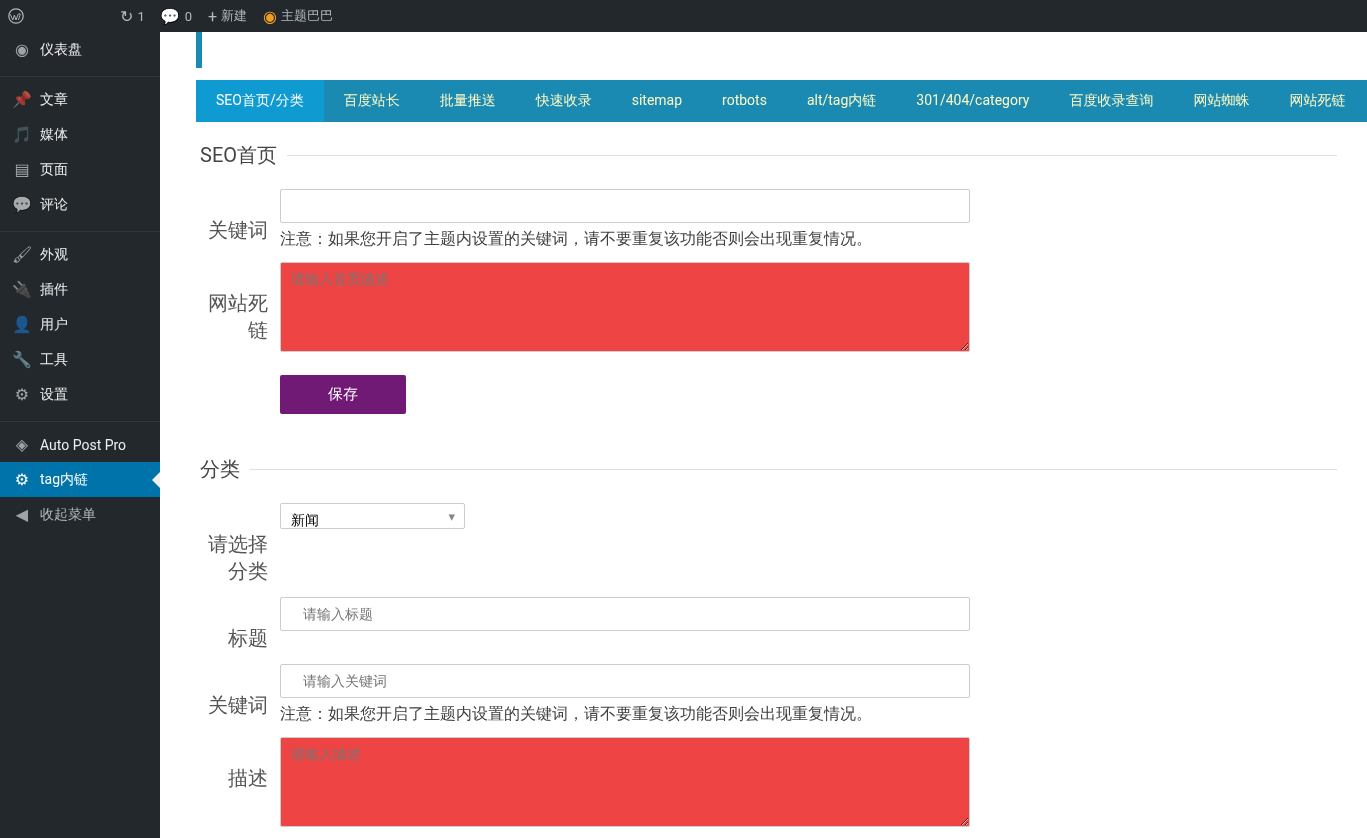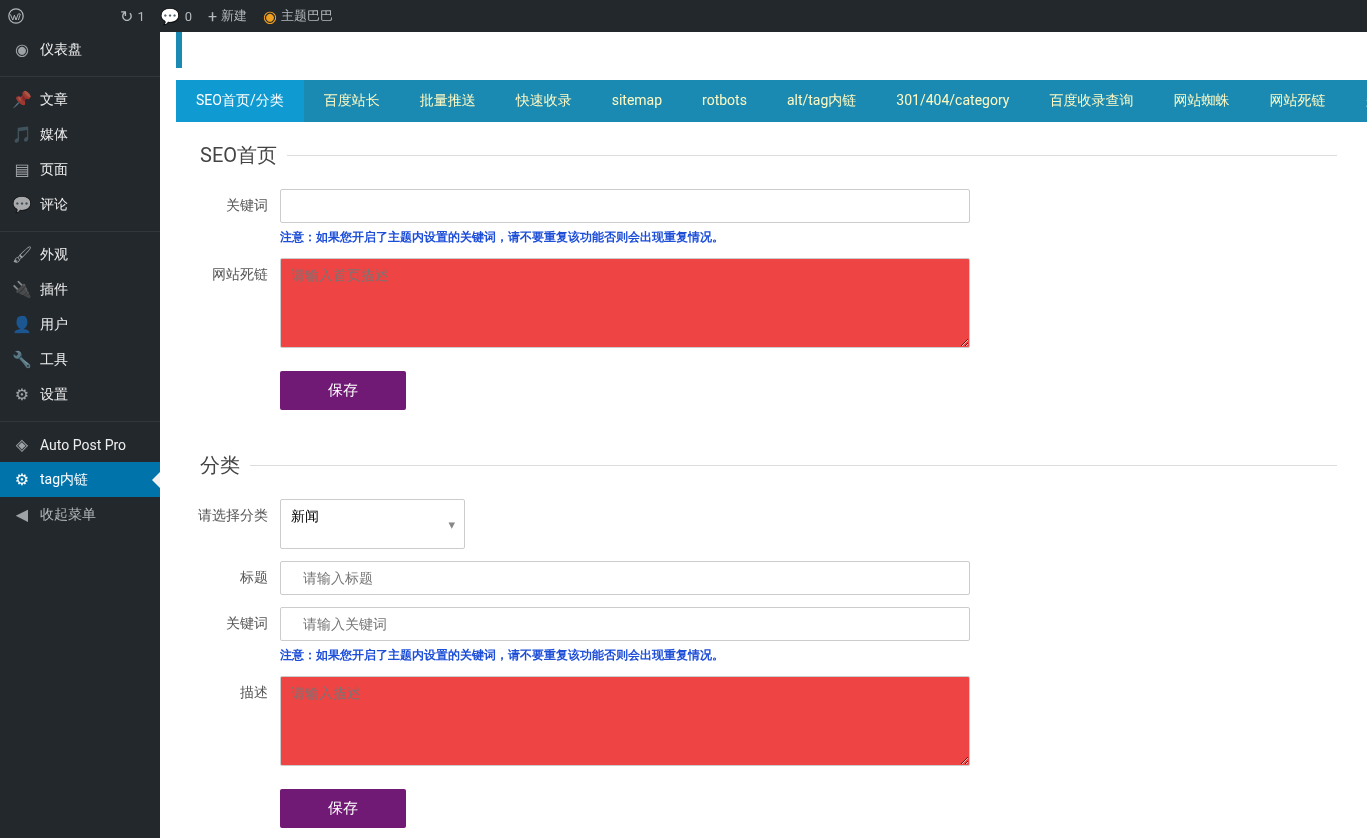--- a/index.html
+++ b/index.html
@@ -17,40 +17,40 @@
 .sidebar-item { display: flex; align-items: center; padding: 8px 12px; color: #eee; cursor: pointer; font-size: 14px; position: relative; }
 .sidebar-item.current { background: #0073aa; color: #fff; }
 .sidebar-item.current::after { content: ""; position: absolute; right: 0; top: 50%; transform: translateY(-50%); border: 8px solid transparent; border-right-color: #f1f1f1; }
 .sidebar-item .menu-icon { width: 20px; margin-right: 8px; font-size: 16px; text-align: center; color: rgba(240,245,250,0.6); }
 .sidebar-item.current .menu-icon { color: #fff; }
 .sidebar-sep { height: 5px; border-bottom: 1px solid #32373c; margin: 5px 0; }
 .collapse-item { color: #b4b9be; }
 
 
 .main-wrap { margin-left: 160px; margin-top: 32px; padding: 0; background: #fff; min-height: calc(100vh - 32px); }
-.tab-header-wrap { padding-left: 16px; }
+.tab-header-wrap { padding-left: 36px; }
 .header-bar { height: 36px; border-left: 6px solid #1b8ab3; background: #fff; margin-bottom: 12px; }
 
 .tab-nav { display: flex; background: #1b8ab3; color: #fff; font-size: 14px; overflow-x: auto; white-space: nowrap; }
 .tab-nav-item { padding: 12px 20px; cursor: pointer; color: #fef9c3; }
 .tab-nav-item.active { background: #0f9bd1; color: #fff; }
 
 .content-area { padding: 20px 30px; }
 fieldset { border: 1px solid #ddd; border-left: none; border-right: none; border-bottom: none; padding: 20px 0; margin-bottom: 10px; }
 legend { font-size: 20px; color: #444; padding: 0 10px; margin-top: 47px; }
 
 .form-row { display: flex; margin-bottom: 12px; align-items: flex-start; }
-.form-label { width: 90px; text-align: right; padding-right: 12px; padding-top: 8px; font-size: 14px; color: #555; flex-shrink: 0; }
+.form-label { width: 90px; text-align: right; padding-right: 12px; padding-top: 8px; font-size: 20px; color: #555; flex-shrink: 0; margin-top: 20px; }
 .form-control-wrap { flex: 1; max-width: 690px; }
 .form-input { width: 100%; padding: 8px 22px; border: 1px solid #ccc; border-radius: 2px; font-size: 14px; background: #fff; }
 .form-textarea { width: 100%; padding: 8px 10px; border: 1px solid #ccc; border-radius: 2px; font-size: 14px; resize: both; min-height: 90px; background: #ef4444; font-family: inherit; }
-.form-select { width: 185px; padding: 8px 30px 24px 10px; border: 1px solid #ccc; border-radius: 2px; font-size: 14px; background: #fff; appearance: none; position: relative; }
+.form-select { width: 185px; padding: 8px 30px 0 10px; border: 1px solid #ccc; border-radius: 2px; font-size: 14px; background: #fff; appearance: none; position: relative; }
 .select-wrap { position: relative; display: inline-block; }
 .select-wrap::after { content: "▾"; position: absolute; right: 10px; top: 50%; transform: translateY(-50%); color: #888; pointer-events: none; }
-.hint-text { color: #1d4ed8; font-size: 12px; margin-top: 6px; font-weight: bold; }
+.hint-text { color: #404040; font-size: 16px; margin-top: 6px; }
 .btn-save { background: #701a75; color: #fff; border: none; padding: 10px 48px; font-size: 15px; border-radius: 2px; cursor: pointer; margin-top: 8px; }
 </style>
 </head>
 <body>
 
 <div class="admin-bar">
   <div class="admin-bar-left">
     <div class="admin-bar-item wp-logo">
       <svg width="20" height="20" viewBox="0 0 20 20" fill="#b4b9be">
           <circle cx="10" cy="10" r="9" fill="none" stroke="#b4b9be" stroke-width="1.5"></circle>

